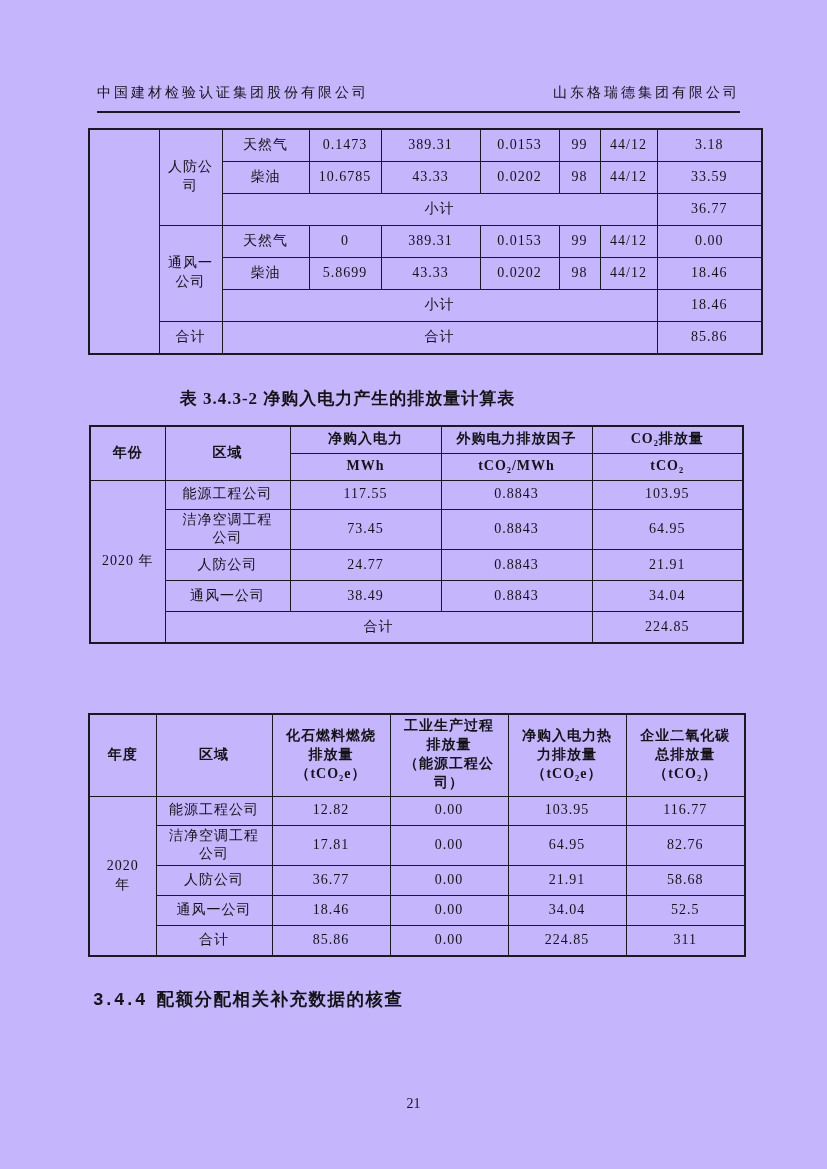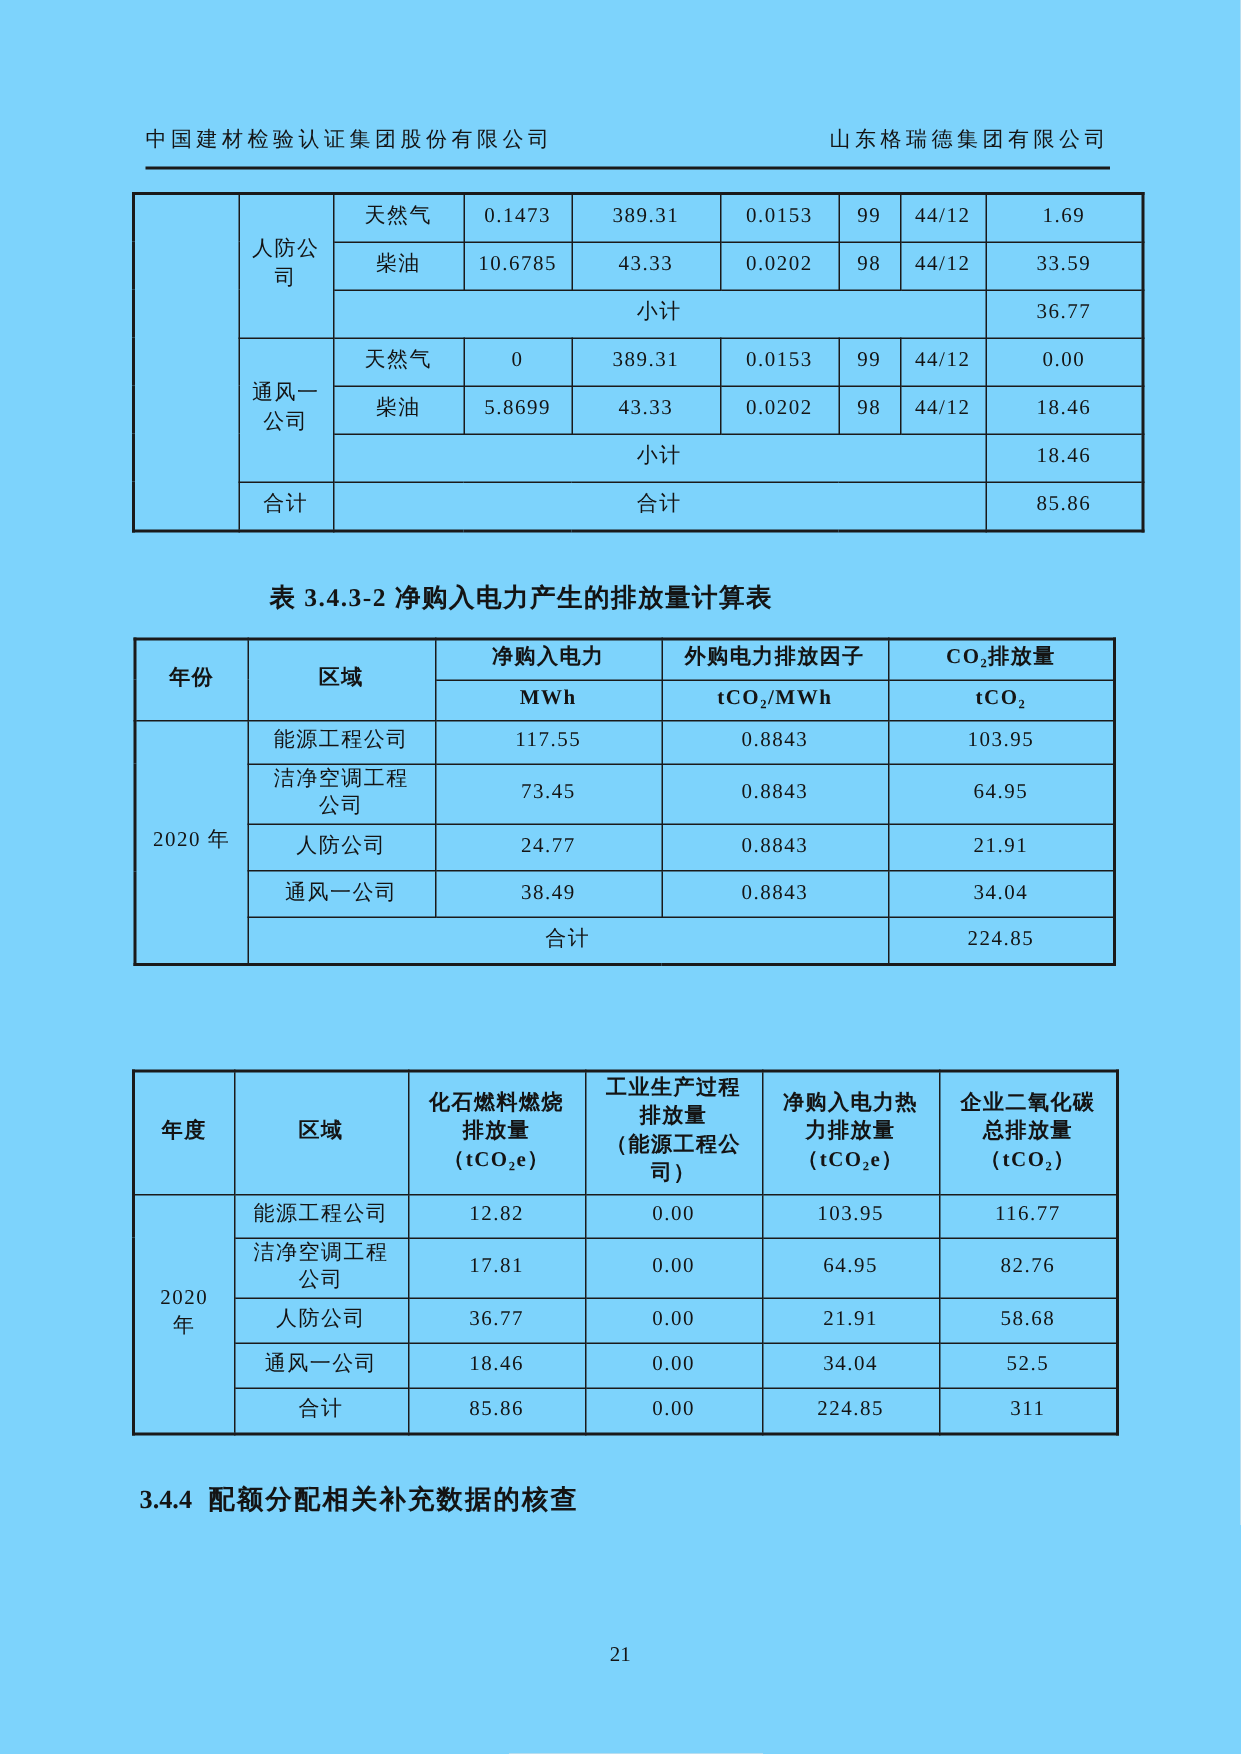--- a/index.html
+++ b/index.html
@@ -1,19 +1,19 @@
 <!DOCTYPE html>
 <html><head>
 <meta charset="utf-8">
 <style>
   * { margin:0; padding:0; box-sizing:border-box; }
   html,body { background:#e8e8e8; }
   .page {
     position:relative; width:827px; height:1169px; margin:0 auto;
-    background:#7dd3fc; color:#141414;
+    background:#c4b5fd; color:#141414;
     font-family:"Liberation Serif","DejaVu Serif",serif;
     overflow:hidden;
   }
   .header {
     position:absolute; left:97px; top:84px; width:643px; height:29px;
     display:flex; justify-content:space-between; align-items:flex-start;
     border-bottom:2px solid #1a1a1a;
     font-size:14px; letter-spacing:3px; white-space:nowrap;
   }
   .tbl { position:absolute; border-collapse:collapse; table-layout:fixed; border:2px solid #1a1a1a; }
@@ -27,21 +27,21 @@
   #t2 { left:89px; top:425px; }
   #t3 { left:88px; top:713px; }
   .table-title {
     position:absolute; left:0; width:695px; text-align:center;
     font-weight:bold; font-size:17px; letter-spacing:1px;
   }
   #t2-title { top:387px; }
   #t3-title { top:675px; }
   .section-heading {
     position:absolute; left:93px; top:987px;
-    font-size:17.5px; font-weight:bold; white-space:nowrap;
+    font-size:17.5px; font-weight:bold; white-space:nowrap;font-family:Liberation Mono, monospace;
   }
   .section-heading .sec-title { margin-left:11px; letter-spacing:1.5px; }
   .paragraph {
     position:absolute; left:134px; top:1037px;
     font-size:16px; letter-spacing:2.5px; white-space:nowrap;
   }
   .page-number {
     position:absolute; left:0; top:1096px; width:827px;
     text-align:center; font-size:14px;
   }
@@ -71,21 +71,21 @@
     <tbody>
       <tr style="height:32px">
         <td rowspan="7"></td>
         <td rowspan="3">人防公司</td>
         <td>天然气</td>
         <td>0.1473</td>
         <td>389.31</td>
         <td>0.0153</td>
         <td>99</td>
         <td>44/12</td>
-        <td>1.69</td>
+        <td>3.18</td>
       </tr>
       <tr style="height:32px">
         <td>柴油</td>
         <td>10.6785</td>
         <td>43.33</td>
         <td>0.0202</td>
         <td>98</td>
         <td>44/12</td>
         <td>33.59</td>
       </tr>

